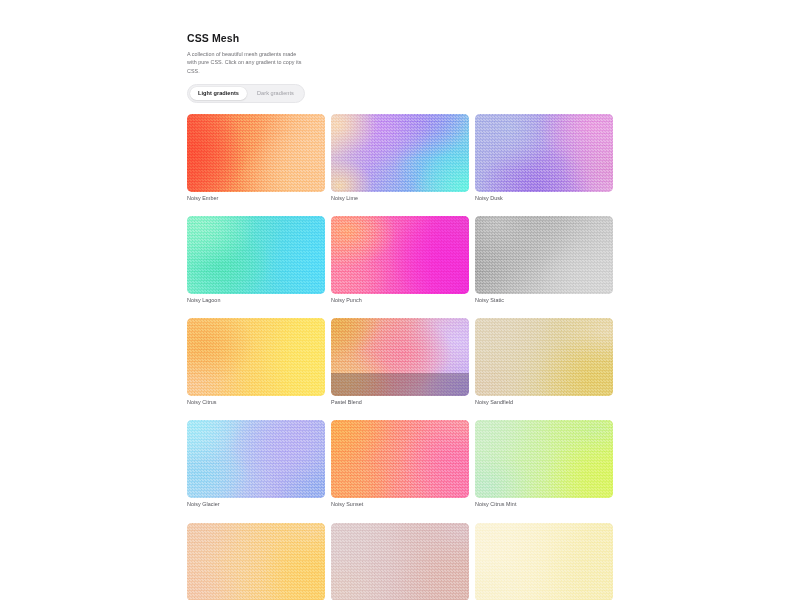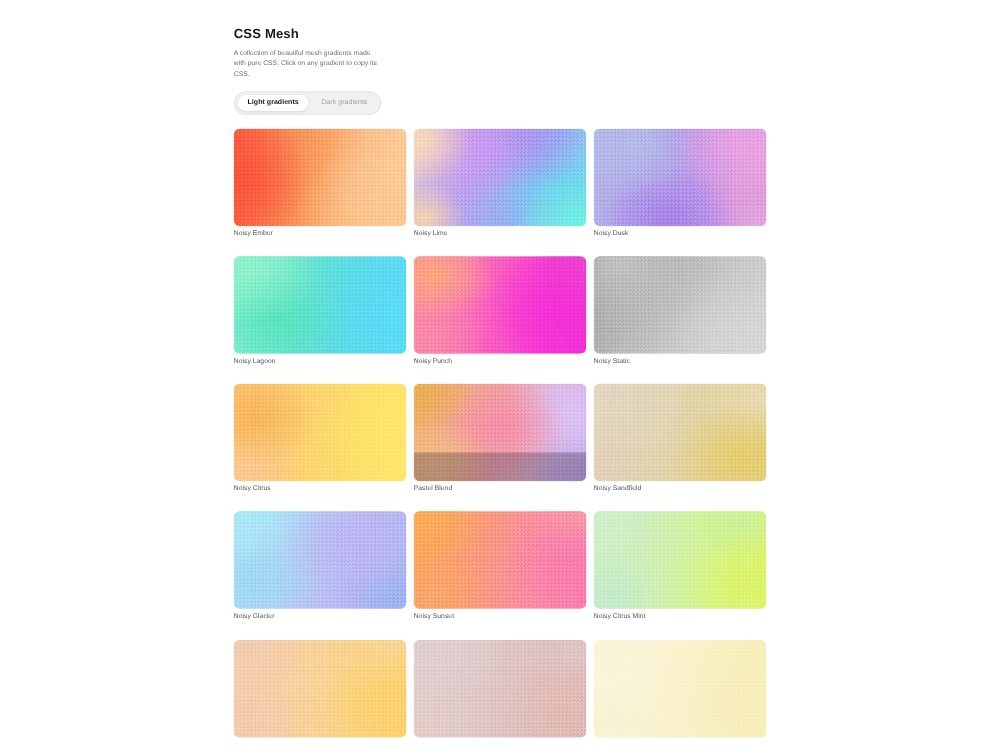--- a/index.html
+++ b/index.html
@@ -27,21 +27,21 @@
   }
 
   .container {
     position: absolute;
     left: 187px;
     top: 0;
     width: 426px;
   }
 
   
-  .header { padding-top: 21px; }
+  .header { padding-top: 32px; }
 
   .app-title {
     font-size: 10.5px;
     font-weight: bold;
     letter-spacing: 0.1px;
     color: #1a1a1c;
     line-height: 1.2;
   }
 
   .app-subtitle {

